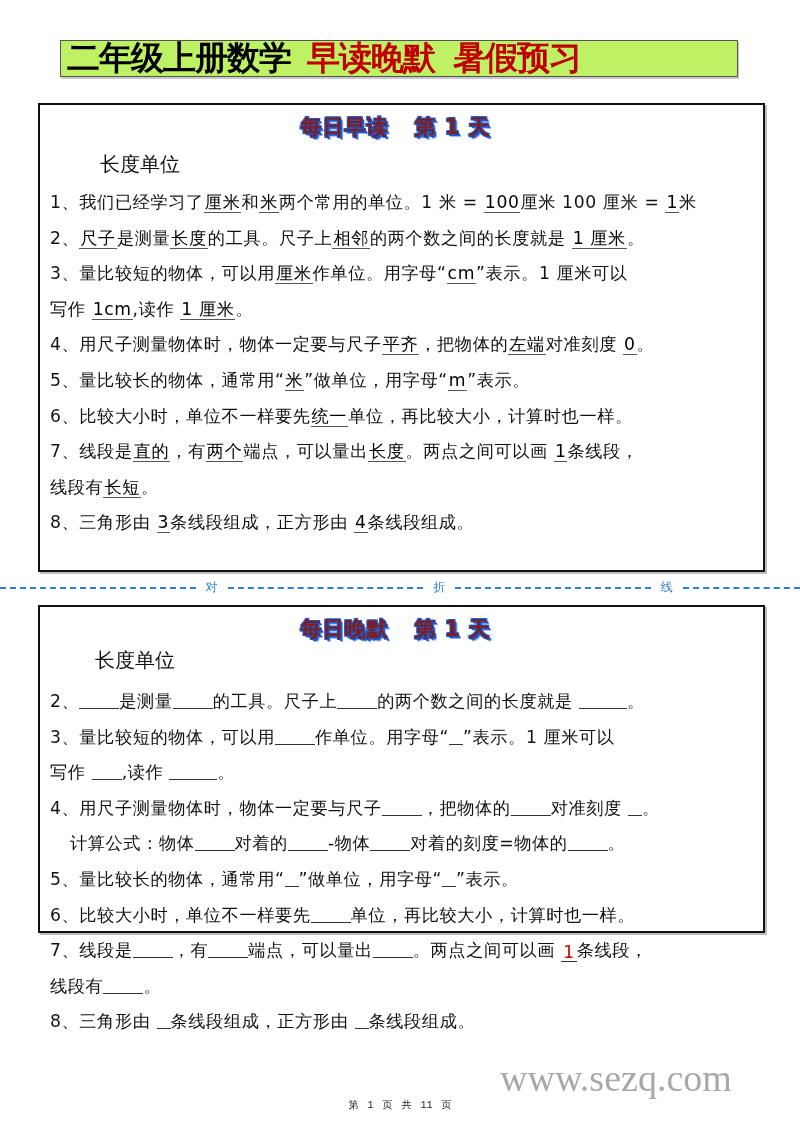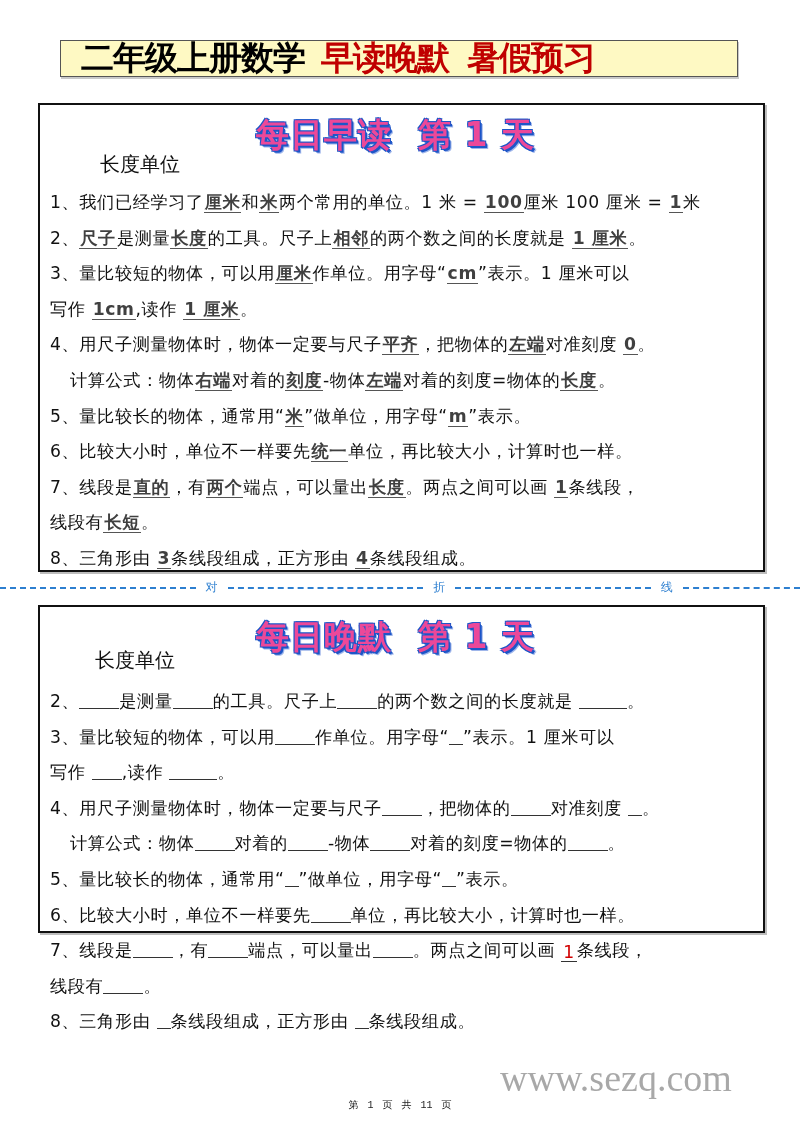--- a/index.html
+++ b/index.html
@@ -1,60 +1,60 @@
 <!DOCTYPE html>
 <html><head>
   <meta charset="utf-8">
   <style>
     * { box-sizing: border-box; margin: 0; padding: 0; }
     html, body { width: 800px; height: 1131px; background: #ffffff; overflow: hidden; }
     body { position: relative; font-family: "DejaVu Sans", sans-serif; color: #111; }
 
     .banner {
       position: absolute; left: 60px; top: 40px; width: 678px; height: 37px;
-      background: #fef9c3; border: 1px solid #555;
+      background: #bef264; border: 1px solid #555;
       box-shadow: 1px 2px 0 #c9c9c9;
-      display: flex; align-items: center; padding-left: 20px; white-space: nowrap;
+      display: flex; align-items: center; padding-left: 6px; white-space: nowrap;
     }
     .banner .black { font-family: "DejaVu Serif", serif; font-weight: bold; font-size: 33px; color: #000; letter-spacing: -1px; }
     .banner .red { font-family: "DejaVu Sans", sans-serif; font-weight: bold; font-size: 33px; color: #c00000; margin-left: 18px; letter-spacing: -1px; }
     .banner .red2 { margin-left: 16px; }
 
     .box {
       position: absolute; left: 38px; width: 727px;
       border: 2px solid #111; background: #fff;
       box-shadow: 2px 2px 0 #bdbdbd;
     }
     .box.morning { top: 103px; height: 469px; }
     .box.evening { top: 605px; height: 328px; }
 
     .box-title {
       position: absolute; left: 0; right: 12px; top: 8px; text-align: center;
-      font-family: "DejaVu Sans", sans-serif; font-weight: bold; font-size: 33px;
-      color: #ec4899; letter-spacing: 1px;
+      font-family: "DejaVu Sans", sans-serif; font-weight: bold; font-size: 21px;
+      color: #7f1d1d; letter-spacing: 1px;
       text-shadow: -1px -1px 0 #1e56c8, 1px -1px 0 #1e56c8, -1px 1px 0 #1e56c8, 1px 1px 0 #1e56c8, 2px 2px 0 #1e56c8, 3px 3px 0 #9fb6ea;
     }
     .box-title .gap { display: inline-block; width: 26px; }
 
     .section-title {
       position: absolute; top: 46px; font-size: 20px; color: #111;
       font-family: "DejaVu Sans", sans-serif;
       text-align: center;
     }
     .morning .section-title { left: 60px; }
     .evening .section-title { left: 55px; top: 40px; }
 
     .lines { position: absolute; left: 10px; right: 8px; top: 80px; }
     .evening .lines { top: 77px; }
     .line {
       height: 35.6px; line-height: 35.6px; font-size: 17.2px; white-space: nowrap;
       font-family: "DejaVu Sans", sans-serif; letter-spacing: 0.6px; color: #111;
     }
     .line.indent { padding-left: 20px; }
-    .ans { color: #404040; border-bottom: 1.5px solid #555; padding: 0 1px; font-weight: bold; }
+    .ans { color: #000000; border-bottom: 1.5px solid #555; padding: 0 1px; }
     .blank { display: inline-block; border-bottom: 1.5px solid #333; height: 20px; vertical-align: -2px; }
     .blank.s { width: 14px; }
     .blank.m { width: 30px; }
     .blank.l { width: 40px; }
     .blank.xl { width: 48px; }
     .blank.red-val { width: auto; color: #d20000; padding: 0 2px; line-height: 20px; }
 
     .fold {
       position: absolute; left: 0; top: 579px; width: 800px; height: 16px;
       display: flex; align-items: center;
@@ -84,21 +84,20 @@
   <div class="box-title">
     <span>每日早读</span><span class="gap"></span><span>第 1 天</span>
   </div>
   <div class="section-title">长度单位</div>
   <div class="lines">
       <div class="line"><span>1、我们已经学习了</span><span class="ans">厘米</span><span>和</span><span class="ans">米</span><span>两个常用的单位。1 米 = </span><span class="ans">100</span><span>厘米 100 厘米 = </span><span class="ans">1</span><span>米</span></div>
       <div class="line"><span>2、</span><span class="ans">尺子</span><span>是测量</span><span class="ans">长度</span><span>的工具。尺子上</span><span class="ans">相邻</span><span>的两个数之间的长度就是 </span><span class="ans">1 厘米</span><span>。</span></div>
       <div class="line"><span>3、量比较短的物体，可以用</span><span class="ans">厘米</span><span>作单位。用字母“</span><span class="ans">cm</span><span>”表示。1 厘米可以</span></div>
       <div class="line"><span>写作 </span><span class="ans">1cm</span><span>,读作 </span><span class="ans">1 厘米</span><span>。</span></div>
       <div class="line"><span>4、用尺子测量物体时，物体一定要与尺子</span><span class="ans">平齐</span><span>，把物体的</span><span class="ans">左端</span><span>对准刻度 </span><span class="ans">0</span><span>。</span></div>
-      <div class="line indent"><span>计算公式：物体</span><span class="ans">右端</span><span>对着的</span><span class="ans">刻度</span><span>-物体</span><span class="ans">左端</span><span>对着的刻度=物体的</span><span class="ans">长度</span><span>。</span></div>
       <div class="line"><span>5、量比较长的物体，通常用“</span><span class="ans">米</span><span>”做单位，用字母“</span><span class="ans">m</span><span>”表示。</span></div>
       <div class="line"><span>6、比较大小时，单位不一样要先</span><span class="ans">统一</span><span>单位，再比较大小，计算时也一样。</span></div>
       <div class="line"><span>7、线段是</span><span class="ans">直的</span><span>，有</span><span class="ans">两个</span><span>端点，可以量出</span><span class="ans">长度</span><span>。两点之间可以画 </span><span class="ans">1</span><span>条线段，</span></div>
       <div class="line"><span>线段有</span><span class="ans">长短</span><span>。</span></div>
       <div class="line"><span>8、三角形由 </span><span class="ans">3</span><span>条线段组成，正方形由 </span><span class="ans">4</span><span>条线段组成。</span></div>
     </div>
 </div>
 
 <div class="fold">
   <div class="dash"></div>

